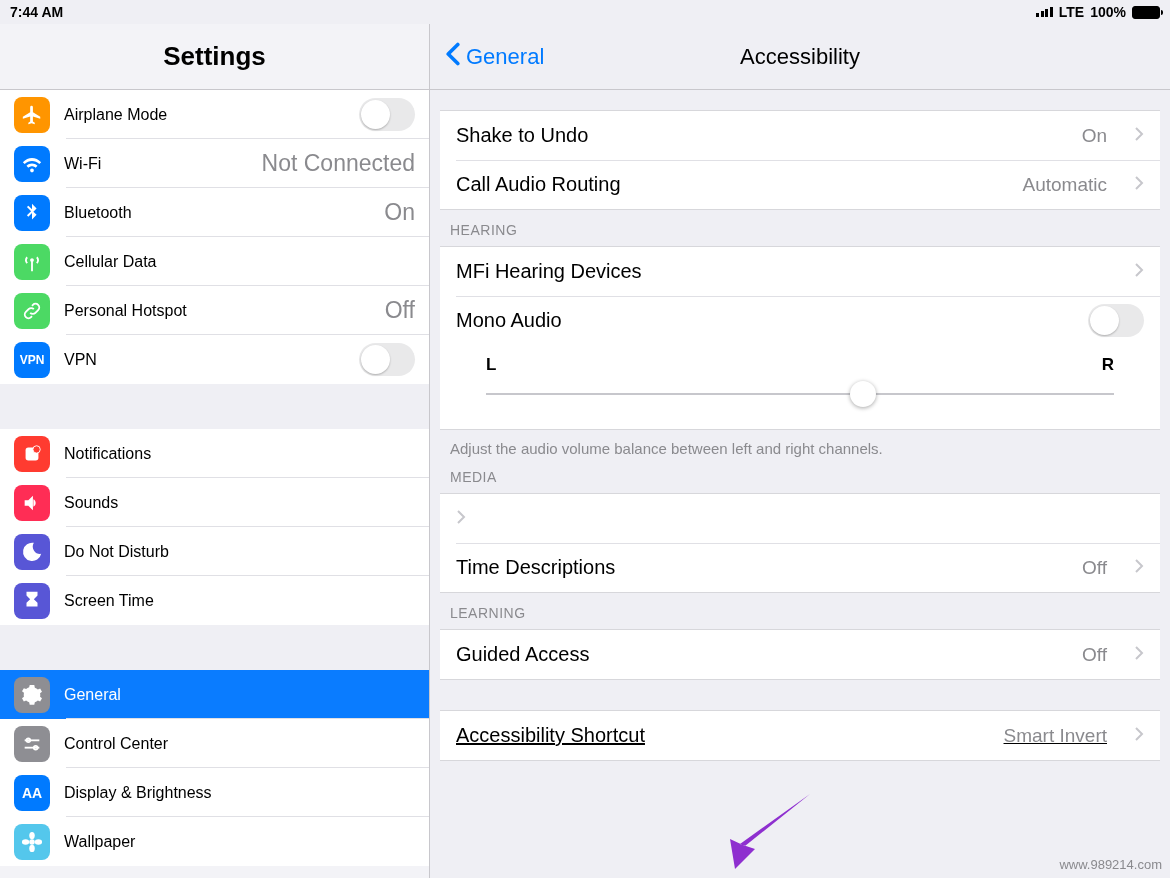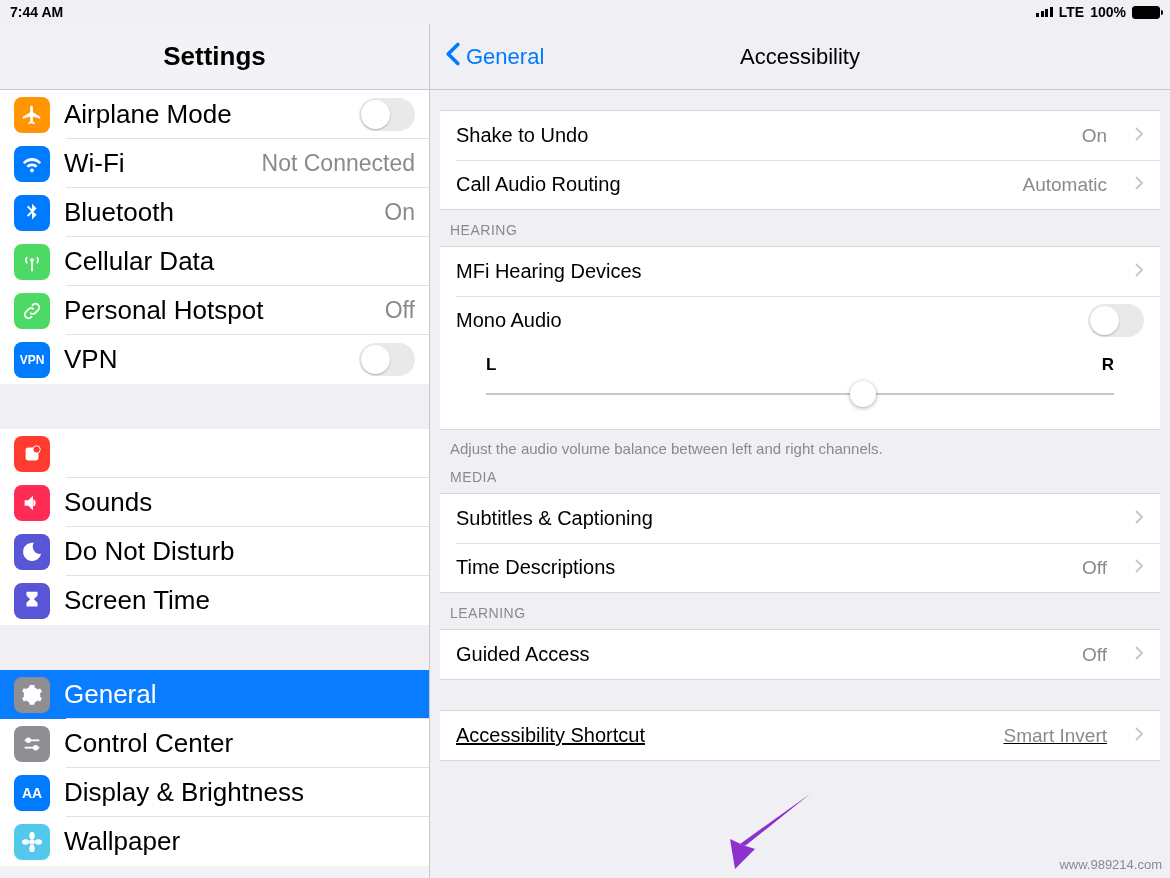--- a/index.html
+++ b/index.html
@@ -18,21 +18,21 @@
   .sidebar { width: 430px; background: #f3f3f7; border-right: 1px solid #c8c7cc; display: flex; flex-direction: column; }
   .sidebar-title { height: 66px; display:flex; align-items:center; justify-content:center; font-size:26px; font-weight:700; color:#000; border-bottom:1px solid #c8c7cc; }
   .sidebar-list { background:#fff; }
   .sidebar-group-gap { height: 45px; background:#efeff4; }
   .side-row { display:flex; align-items:center; height:49px; padding:0 14px 0 14px; gap:14px; background:#fff; position:relative; }
   .side-row .sep { position:absolute; left:66px; right:0; bottom:0; height:1px; background:#e0e0e5; }
   .side-row.selected { background:#0a7cff; color:#fff; }
   .side-row.selected .side-label { color:#fff; font-weight:500; }
   .side-icon { width:36px; height:36px; border-radius:8px; display:flex; align-items:center; justify-content:center; flex-shrink:0; color:#fff; }
   .side-icon svg { width:22px; height:22px; }
-  .side-label { flex:1; font-size:26px; color:#000; }
+  .side-label { flex:1; font-size:16px; color:#000; }
   .side-value { font-size:23px; color:#8a8a8e; }
 
   .switch { width:56px; height:33px; border-radius:17px; background:#e9e9ea; position:relative; }
   .switch::after { content:""; position:absolute; top:2px; left:2px; width:29px; height:29px; background:#fff; border-radius:50%; box-shadow:0 1px 2px rgba(0,0,0,.25); }
 
   
   .detail { flex:1; display:flex; flex-direction:column; background:#efeff4; }
   .navbar { height:66px; display:flex; align-items:center; padding:0 14px; border-bottom:1px solid #c8c7cc; position:relative; }
   .back { display:flex; align-items:center; gap:4px; color:#007aff; font-size:22px; cursor:pointer;}
   .back svg { width:18px; height:24px; }
@@ -149,20 +149,21 @@
       <div class="sidebar-group-gap"></div>
 
       <div class="sidebar-list">
         <div class="side-row">
           <div class="side-icon" style="background:#ff3b30">
             <svg viewBox="0 0 24 24" fill="#fff">
                 <rect x="5" y="5" width="14" height="14" rx="3"></rect>
                 <circle cx="17" cy="7" r="4" fill="#ff3b30" stroke="#fff" stroke-width="1"></circle>
               </svg>
           </div>
+          <span class="side-label">Notifications</span>
           <div class="sep"></div>
         </div>
         <div class="side-row">
           <div class="side-icon" style="background:#ff2d55">
             <svg viewBox="0 0 24 24" fill="#fff">
                 <path d="M4 9v6h4l5 5V4L8 9H4zm12 3c0-1.8-1-3.3-2.5-4v8c1.5-.7 2.5-2.2 2.5-4z"></path>
               </svg>
           </div>
           <span class="side-label">Sounds</span>
           <div class="sep"></div>
@@ -280,21 +281,20 @@
               <div class="slider-line"></div>
               <div class="slider-thumb"></div>
             </div>
           </div>
         </div>
         <div class="group-footer">Adjust the audio volume balance between left and right channels.</div>
 
         <div class="group-header">MEDIA</div>
         <div class="group">
           <div class="row">
-            <span class="row-label">Subtitles &amp; Captioning</span>
             <span class="chevron"><svg viewBox="0 0 10 16">
                   <polyline points="2,2 8,8 2,14" fill="none" stroke="#c7c7cc" stroke-width="2"></polyline>
                 </svg></span>
           </div>
           <div class="row">
             <span class="row-label">Time Descriptions</span>
             <span class="row-value">Off</span>
             <span class="chevron"><svg viewBox="0 0 10 16">
                   <polyline points="2,2 8,8 2,14" fill="none" stroke="#c7c7cc" stroke-width="2"></polyline>
                 </svg></span>

